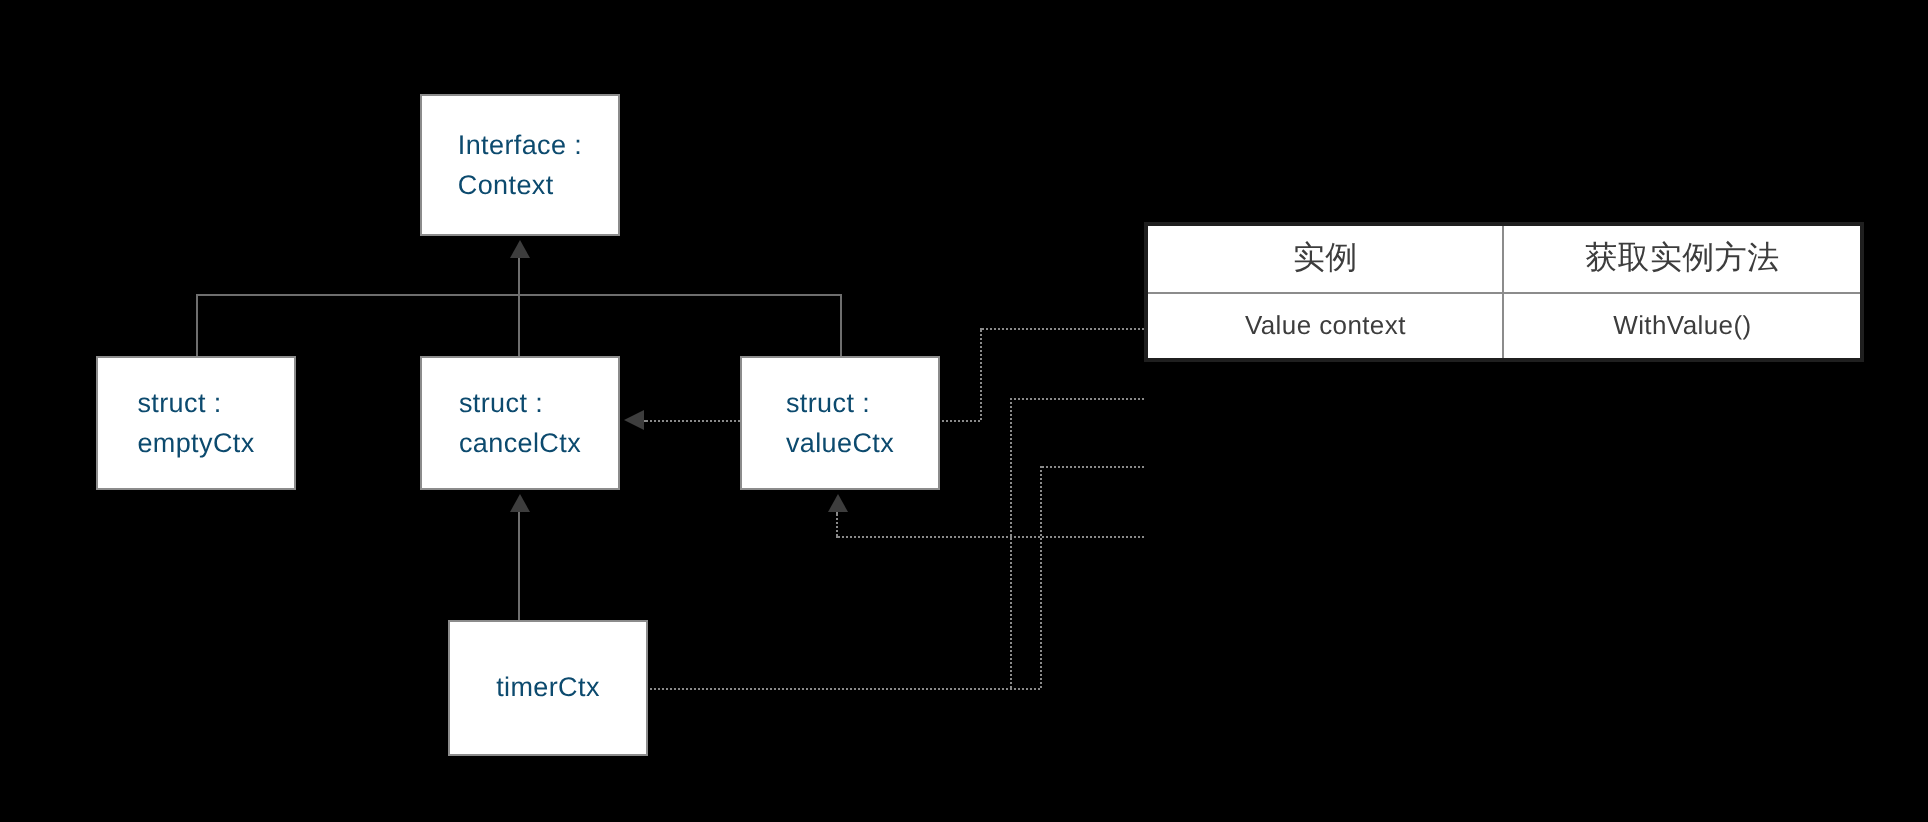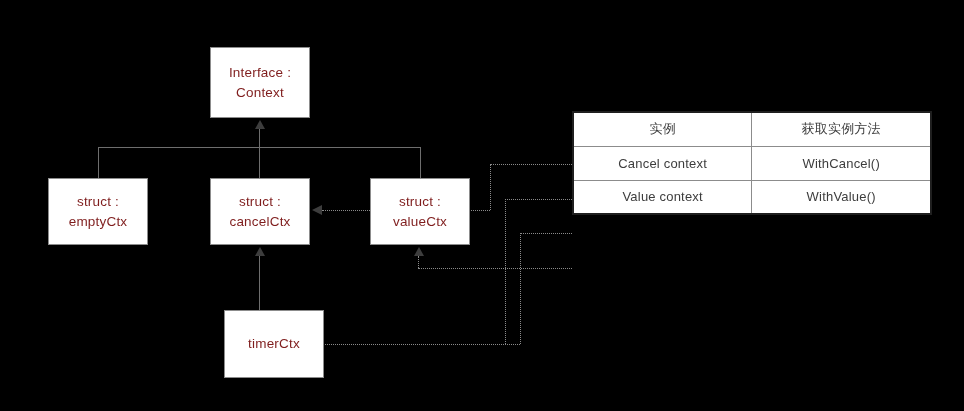--- a/index.html
+++ b/index.html
@@ -20,22 +20,22 @@
 
   
   .uml-box {
     position: absolute;
     background: #ffffff;
     border: 1px solid #8c8c8c;
     box-sizing: border-box;
     display: flex;
     align-items: center;
     justify-content: center;
-    text-align: center;
-    color: #7f1d1d;
+    text-align: left;
+    color: #0c4a6e;
     font-size: 13.5px;
     line-height: 1.45;
     letter-spacing: 0.2px;
     white-space: pre-line;
   }
 
   #box-interface { left: 210px; top: 47px;  width: 100px; height: 71px; }
   #box-emptyctx  { left: 48px;  top: 178px; width: 100px; height: 67px; }
   #box-cancelctx { left: 210px; top: 178px; width: 100px; height: 67px; }
   #box-valuectx  { left: 370px; top: 178px; width: 100px; height: 67px; }
@@ -96,21 +96,21 @@
     text-align: center;
     vertical-align: middle;
     color: #3d3d3d;
     font-size: 13px;
     letter-spacing: 0.2px;
     padding: 0 4px;
     box-sizing: border-box;
   }
   #info-table td.col-a { width: 180px; }
   #info-table td.col-b { width: 180px; }
-  #info-table tr.header-row td { font-size: 13px; }
+  #info-table tr.header-row td { font-size: 16px; }
 </style>
 </head>
 <body>
 
 <div id="canvas">
 
   <div class="arrow-up" style="left:255px; top:120px;"></div>
 
   <div class="line-v" style="left:259px; top:129px; height:19px;"></div>
 
@@ -155,23 +155,19 @@
 
   <div class="uml-box" id="box-timerctx">timerCtx</div>
 
   <table id="info-table">
     <tbody>
       <tr class="header-row">
         <td class="col-a">实例</td>
         <td class="col-b">获取实例方法</td>
       </tr>
       <tr>
-        <td class="col-a">Cancel context</td>
-        <td class="col-b">WithCancel()</td>
-      </tr>
-      <tr>
         <td class="col-a">Value context</td>
         <td class="col-b">WithValue()</td>
       </tr>
     </tbody>
   </table>
 
 </div>
 
 </body></html>

